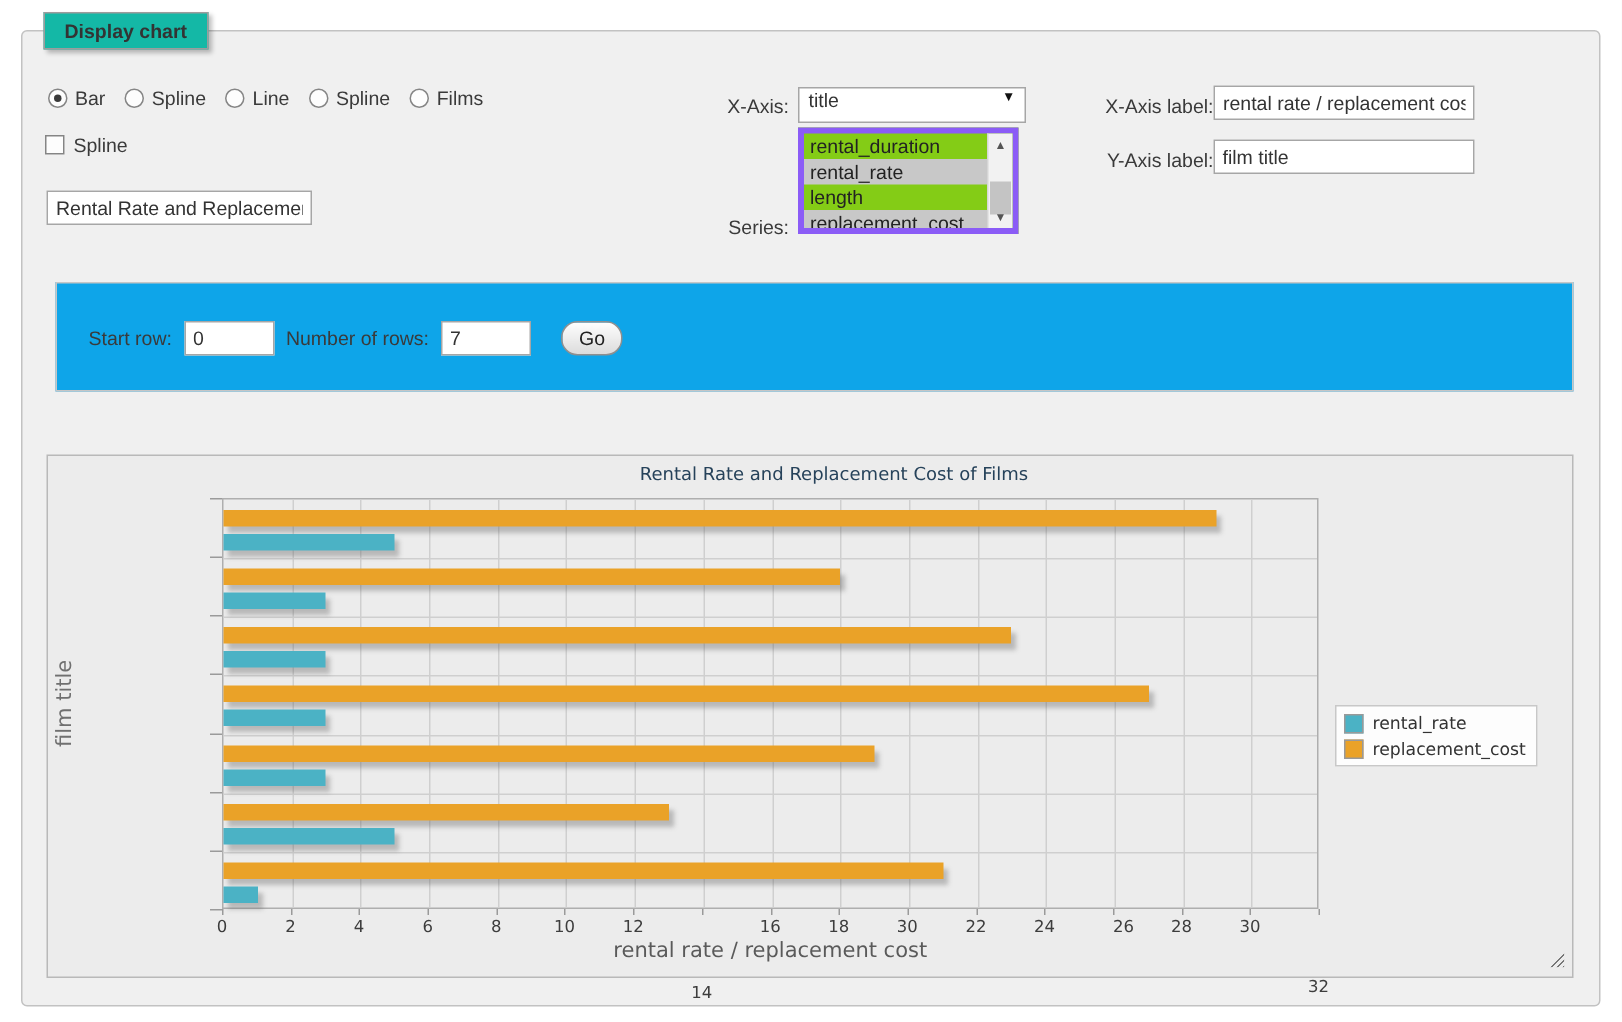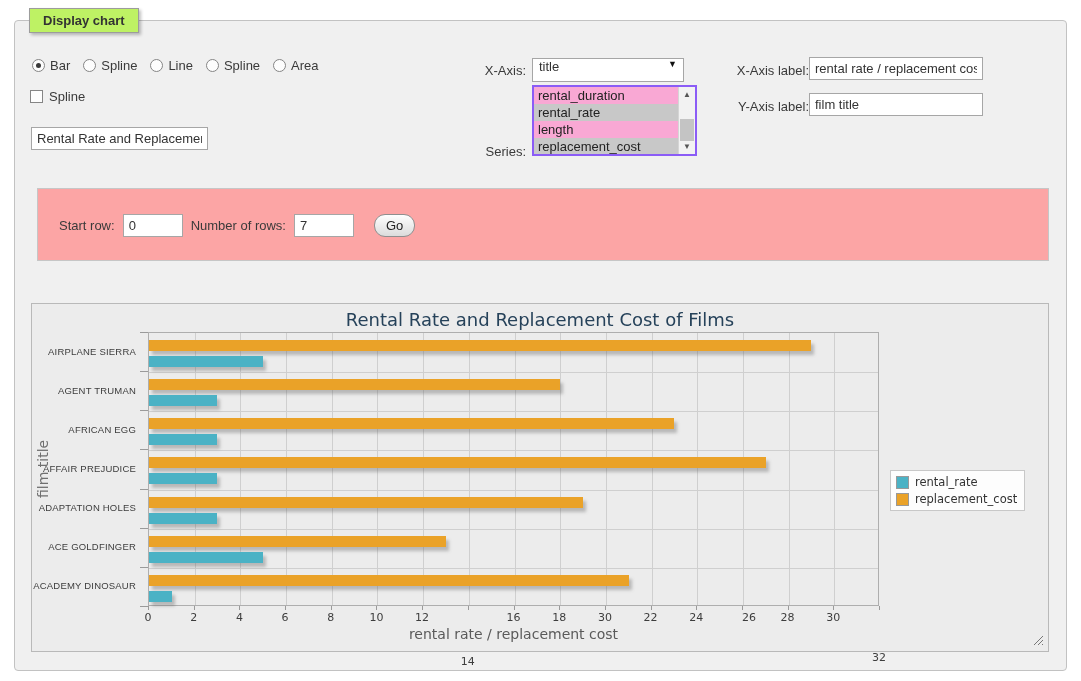--- a/index.html
+++ b/index.html
@@ -2,21 +2,21 @@
 <html><head>
 <meta charset="utf-8">
 <style>
   * { box-sizing: border-box; margin: 0; padding: 0; }
   html,body { background:#fff; width:1081px; height:681px; font-family:"Liberation Sans", sans-serif; }
   .page { position:relative; width:1081px; height:681px; }
 
   
   .panel { position:absolute; left:14px; top:20px; width:1053px; height:651px;
            background:#f0f0f0; border:1px solid #c2c2c2; border-radius:4px; }
-  .panel-legend { position:absolute; left:14px; top:-13px; background:#bef264;
+  .panel-legend { position:absolute; left:14px; top:-13px; background:#14b8a6;
            border:1px solid #9c9c9c; padding:4px 13px; font-size:13px; font-weight:bold; color:#333;
            box-shadow:2px 2px 3px rgba(0,0,0,0.25); }
 
   .lbl { font-size:13px; color:#3a3a3a; }
   .tin { border:1px solid #a6a6a6; background:#fff; font-family:"Liberation Sans",sans-serif;
          font-size:13px; color:#333; padding:2px 5px; height:23px; overflow:hidden; white-space:nowrap; }
   input.tin { border-radius:0; }
 
   
   .radio-row { position:absolute; left:17px; top:37px; display:flex; align-items:center; gap:13px; }
@@ -24,52 +24,52 @@
   .rdot { width:13px; height:13px; border:1px solid #858585; border-radius:50%; background:#fdfdfd; position:relative; }
   .radio-item.on .rdot::after { content:""; position:absolute; left:3px; top:3px; width:5px; height:5px;
          border-radius:50%; background:#3a3a3a; }
   .cbox { width:13px; height:13px; border:1px solid #858585; background:#fdfdfd; }
   .stacked-row { position:absolute; left:15px; top:68px; display:flex; align-items:center; gap:6px; }
 
   
   .fake-select { position:absolute; left:517px; top:37px; width:152px; height:24px; background:#fff;
          border:1px solid #a6a6a6; display:flex; align-items:flex-start; font-size:13px; color:#333; padding:0 6px; }
   .fake-select .arr { margin-left:auto; font-size:9px; color:#111; }
-  .listbox { position:absolute; left:517px; top:64px; width:165px; height:71px; background:#f9a8d4;
-         border:2px solid #8b5cf6; display:flex; }
+  .listbox { position:absolute; left:517px; top:64px; width:147px; height:71px; background:#84cc16;
+         border:4px solid #8b5cf6; display:flex; }
   .lb-items { flex:1; overflow:hidden; }
   .lb-item { height:17px; line-height:17px; font-size:13px; color:#222; padding-left:4px; white-space:nowrap; }
   .lb-item.sel { background:#c8c8c8; }
   .lb-scroll { width:17px; border-left:1px solid #d5d5d5; background:#f2f2f2; position:relative; }
   .lb-arrow { position:absolute; left:0; width:16px; height:15px; text-align:center; font-size:8px; color:#555; line-height:15px; }
   .lb-arrow.up { top:0; } .lb-arrow.down { bottom:0; }
   .lb-thumb { position:absolute; left:1px; top:32px; width:14px; height:22px; background:#c4c4c4; }
 
   .lab-xaxis { position:absolute; left:436px; top:42px; width:75px; text-align:right; }
   .lab-series { position:absolute; left:436px; top:123px; width:75px; text-align:right; }
   .lab-xlabel { position:absolute; left:700px; top:42px; width:94px; text-align:right; }
   .lab-ylabel { position:absolute; left:700px; top:78px; width:94px; text-align:right; }
   .in-title { position:absolute; left:16px; top:106px; width:177px; }
   .in-xlabel { position:absolute; left:794px; top:36px; width:174px; }
   .in-ylabel { position:absolute; left:794px; top:72px; width:174px; }
 
   
   .rows-panel { position:absolute; left:22px; top:167px; width:1012px; height:73px;
-         background:#fca5a5; border:1px solid #c6c6c6; }
+         background:#0ea5e9; border:1px solid #c6c6c6; }
   .rows-inner { position:absolute; left:21px; top:25px; display:flex; align-items:center; gap:8px; }
   .rows-inner .tin { width:60px; }
   .go-btn { margin-left:12px; height:23px; padding:0 11px; border:1px solid #8f8f8f; border-radius:11px;
          background:linear-gradient(#fefefe,#dcdcdc); font-size:13px; color:#222;
          font-family:"Liberation Sans",sans-serif; }
 
   
   .chart-box { position:absolute; left:16px; top:282px; width:1018px; height:349px;
          background:#ececec; border:1px solid #b9b9b9; }
-  .chart-title { position:absolute; left:0; top:5px; width:100%; text-align:center;
-         font-family:"DejaVu Sans",sans-serif; font-size:18px; color:#26425a; }
+  .chart-title { position:absolute; left:16px; top:5px; width:100%; text-align:center;
+         font-family:"DejaVu Sans",sans-serif; font-size:12px; color:#26425a; }
   .plot { position:absolute; left:116px; top:28px; width:731px; height:274px; border:1px solid #aeaeae; }
   .vgrid { position:absolute; top:0; width:1px; height:100%; background:#cfcfcf; }
   .hgrid { position:absolute; left:0; height:1px; width:100%; background:#cfcfcf; }
   .bar { position:absolute; left:0; height:11px; box-shadow:3px 4px 3px rgba(90,90,90,0.35); }
   .xticks { position:absolute; left:116px; top:302px; width:733px; height:22px; }
   .xtickmark { position:absolute; top:0; width:1px; height:4px; background:#9a9a9a; }
   .xticklabel { position:absolute; top:5px; width:30px; text-align:center; font-size:11px; color:#3d3d3d;
          font-family:"DejaVu Sans",sans-serif; }
   .cats { position:absolute; left:0; top:28px; width:110px; height:274px; }
   .catlabel { position:absolute; right:6px; width:104px; text-align:right; font-size:9.5px; color:#3c3c3c;
@@ -108,21 +108,21 @@
       <div class="radio-item">
         <span class="rdot"></span>
         <span class="lbl">Line</span>
       </div>
       <div class="radio-item">
         <span class="rdot"></span>
         <span class="lbl">Spline</span>
       </div>
       <div class="radio-item">
         <span class="rdot"></span>
-        <span class="lbl">Area</span>
+        <span class="lbl">Films</span>
       </div>
     </div>
 
     <div class="stacked-row">
       <span class="cbox"></span>
       <span class="lbl">Spline</span>
     </div>
 
     <input class="tin in-title" value="Rental Rate and Replacemer" style="">
 
@@ -159,29 +159,20 @@
         <input class="tin" value="0" style="">
         <span class="lbl">Number of rows:</span>
         <input class="tin" value="7" style="">
         <button class="go-btn">Go</button>
       </div>
     </div>
 
     <div class="chart-box">
       <div class="chart-title">Rental Rate and Replacement Cost of Films</div>
       <div class="yaxis-title">film title</div>
-      <div class="cats">
-          <div class="catlabel" style="top: 14px;">AIRPLANE SIERRA</div>
-          <div class="catlabel" style="top: 53px;">AGENT TRUMAN</div>
-          <div class="catlabel" style="top: 92px;">AFRICAN EGG</div>
-          <div class="catlabel" style="top: 131px;">AFFAIR PREJUDICE</div>
-          <div class="catlabel" style="top: 170px;">ADAPTATION HOLES</div>
-          <div class="catlabel" style="top: 209px;">ACE GOLDFINGER</div>
-          <div class="catlabel" style="top: 248px;">ACADEMY DINOSAUR</div>
-        </div>
       <div class="plot">
           <div class="vgrid" style="left: 45.6875px;"></div>
           <div class="vgrid" style="left: 91.375px;"></div>
           <div class="vgrid" style="left: 137.062px;"></div>
           <div class="vgrid" style="left: 182.75px;"></div>
           <div class="vgrid" style="left: 228.438px;"></div>
           <div class="vgrid" style="left: 274.125px;"></div>
           <div class="vgrid" style="left: 319.812px;"></div>
           <div class="vgrid" style="left: 365.5px;"></div>
           <div class="vgrid" style="left: 411.188px;"></div>

